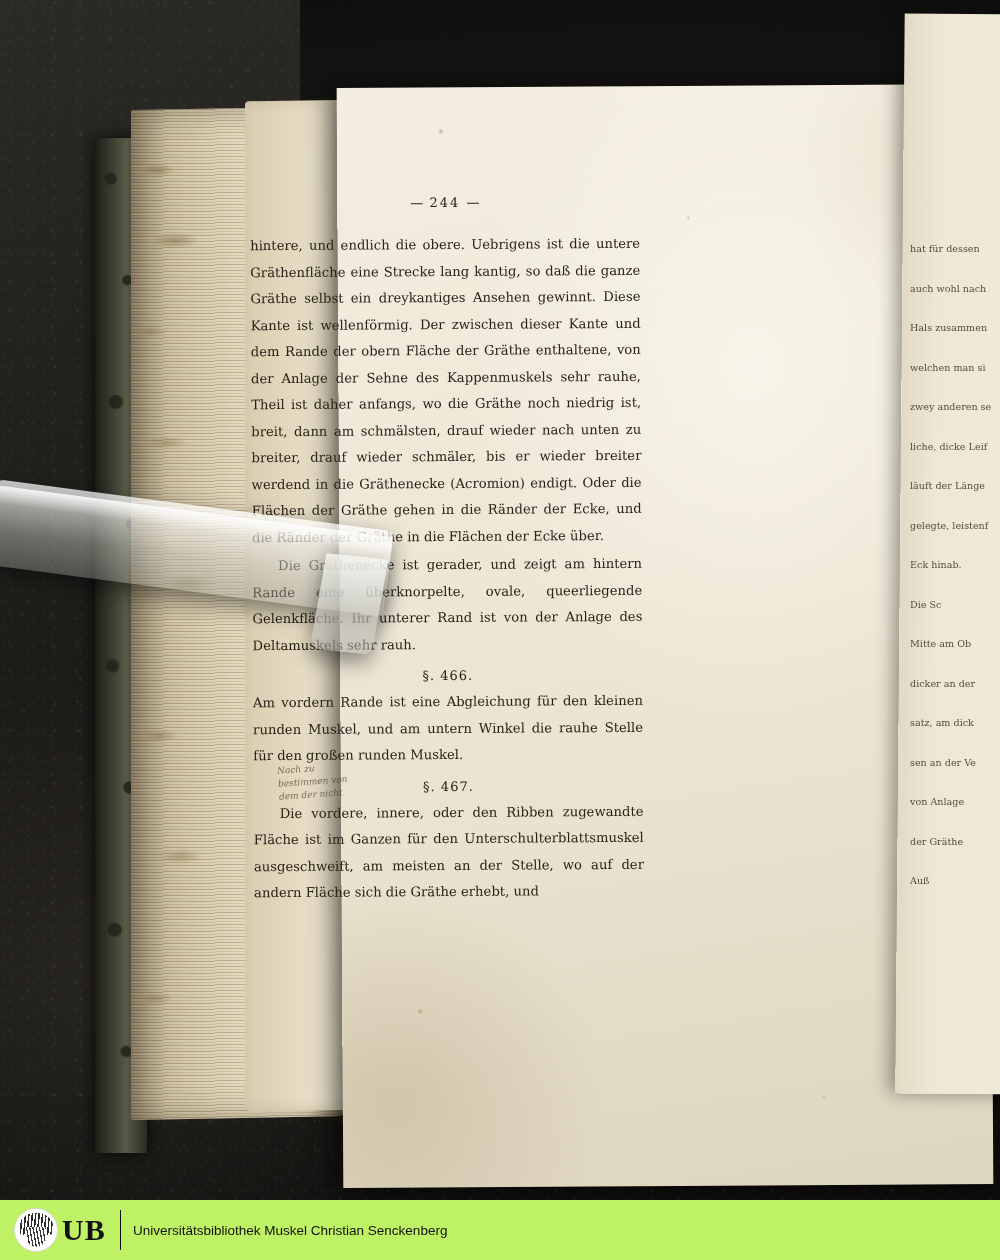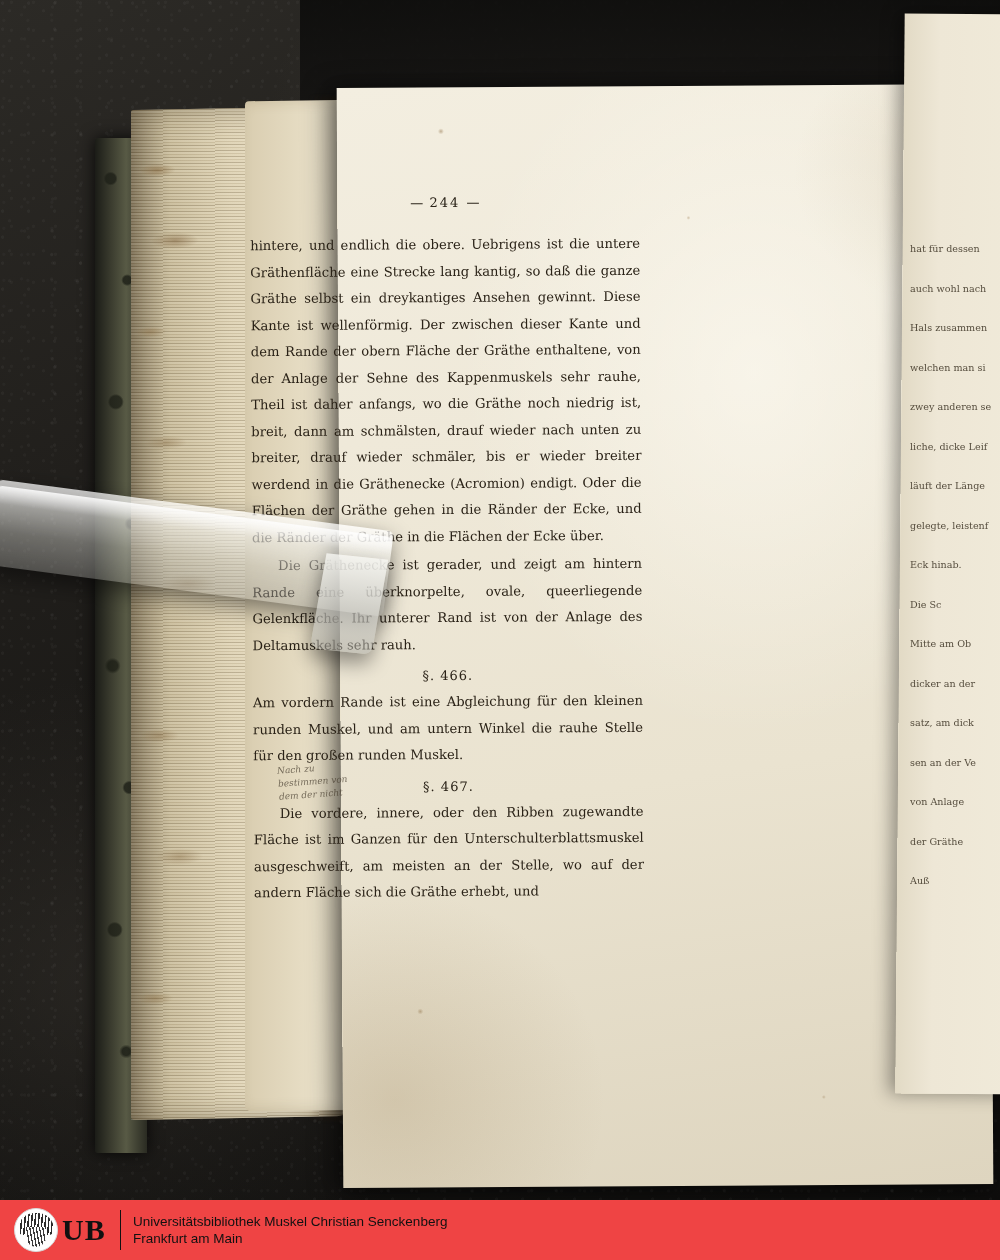--- a/index.html
+++ b/index.html
@@ -265,21 +265,21 @@
     overflow: hidden;
     height: 680px;
   }
   .right-text p { margin: 0 0 14px 0; }
 
   
   .footer {
     position: absolute;
     left: 0; bottom: 0;
     width: 1000px; height: 60px;
-    background: #ef4444;
+    background: #bef264;
     display: flex;
     align-items: center;
     padding-left: 14px;
     box-sizing: border-box;
   }
   .ub-logo {
     width: 96px; height: 44px;
     position: relative;
     flex: 0 0 auto;
     display: flex;
@@ -405,15 +405,14 @@
   <div class="ub-logo">
     <div class="ub-face">
       <div class="hair"></div>
       <div class="chin"></div>
     </div>
     <div class="ub-text">UB</div>
   </div>
   <div class="ub-divider"></div>
   <div>
     <div class="ub-label">Universitätsbibliothek Muskel Christian Senckenberg</div>
-    <div class="ub-label">Frankfurt am Main</div>
   </div>
 </div>
 
 </body></html>

